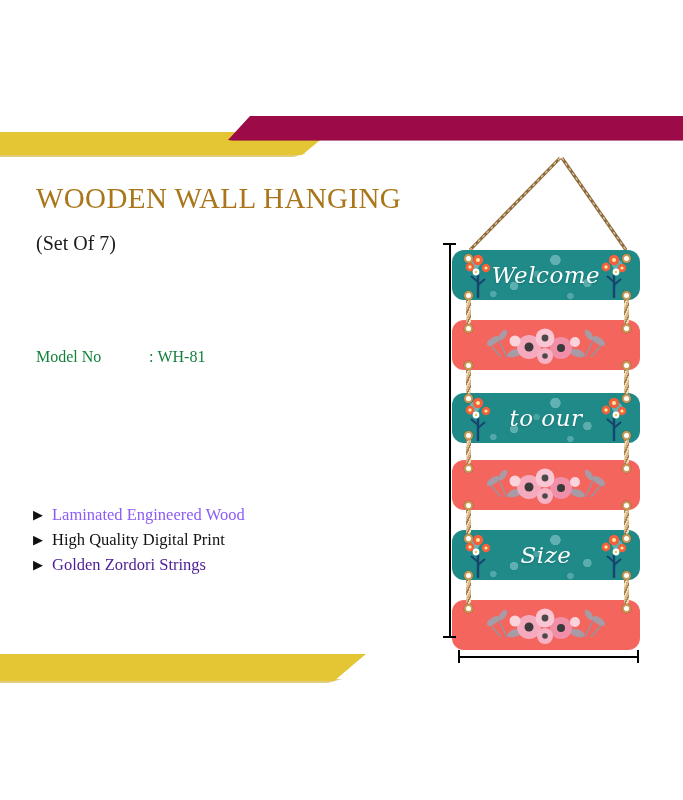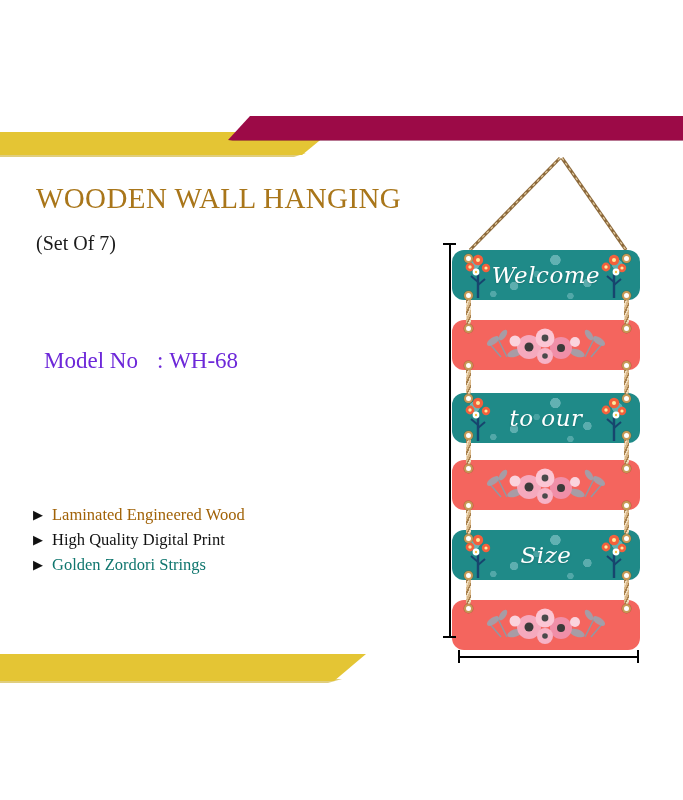--- a/index.html
+++ b/index.html
@@ -77,23 +77,23 @@
   .subtitle {
     position:absolute;
     left:36px; top:232px;
     font-size:20px;
     color:#1b1b1b;
     white-space:nowrap;
   }
 
   .specs {
     position:absolute;
-    left:44px; top:348px;
-    font-size:23px;
-    color:#6d28d9;
+    left:36px; top:348px;
+    font-size:16px;
+    color:#15803d;
   }
   .spec-row {
     display:flex;
     align-items:baseline;
     height:31px;
   }
   .spec-label { width:113px; white-space:nowrap; }
   .spec-value { white-space:nowrap; }
 
   .features {
@@ -249,38 +249,38 @@
   <div class="ribbon-yellow-top"></div>
   <div class="ribbon-maroon-shadow"></div>
   <div class="ribbon-maroon"></div>
 
   <div class="title">WOODEN WALL HANGING</div>
   <div class="subtitle">(Set Of 7)</div>
 
   <div class="specs">
     <div class="spec-row">
       <span class="spec-label">Model No</span>
-      <span class="spec-value"><span>:</span>&nbsp;<span>WH-68</span></span>
+      <span class="spec-value"><span>:</span>&nbsp;<span>WH-81</span></span>
     </div>
     <div class="spec-row">
     </div>
   </div>
 
   <div class="features">
     <div class="feature-row">
       <span class="bullet">▶</span>
-      <span style="color:#a16207">Laminated Engineered Wood</span>
+      <span style="color:#8b5cf6">Laminated Engineered Wood</span>
     </div>
     <div class="feature-row">
       <span class="bullet">▶</span>
       <span style="color:#111111">High Quality Digital Print</span>
     </div>
     <div class="feature-row">
       <span class="bullet">▶</span>
-      <span style="color:#0f766e">Golden Zordori Strings</span>
+      <span style="color:#4c1d95">Golden Zordori Strings</span>
     </div>
   </div>
 
   <div id="product">
 
     <svg class="hang-rope" viewBox="0 0 253 105">
       <defs>
         <linearGradient id="ropeg" x1="0" y1="0" x2="1" y2="0">
           <stop offset="0" stop-color="#8a6534"></stop>
           <stop offset="0.4" stop-color="#e0c characteristics"></stop>

